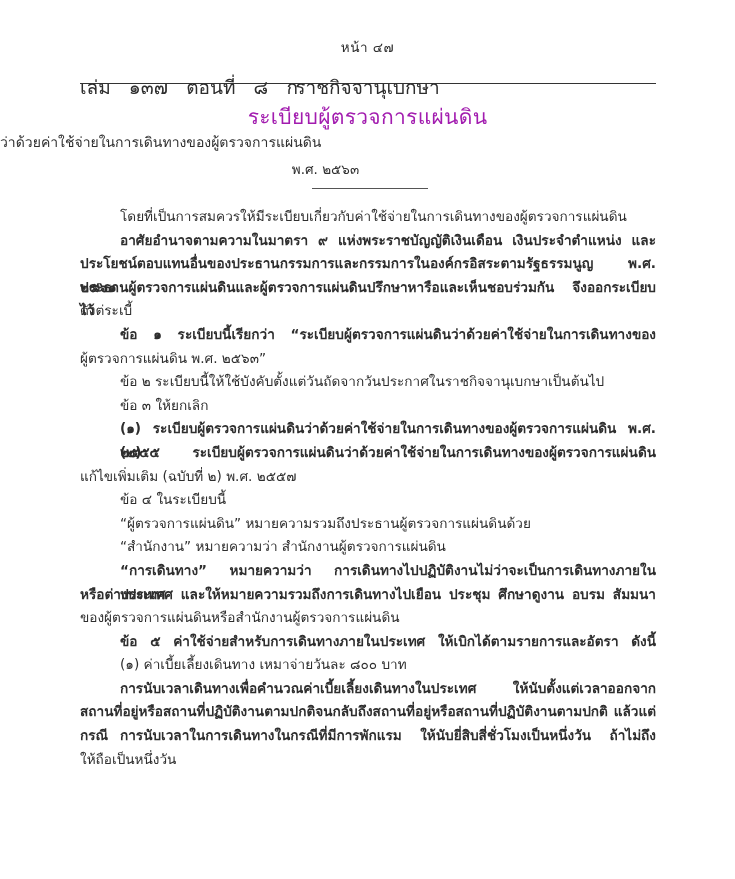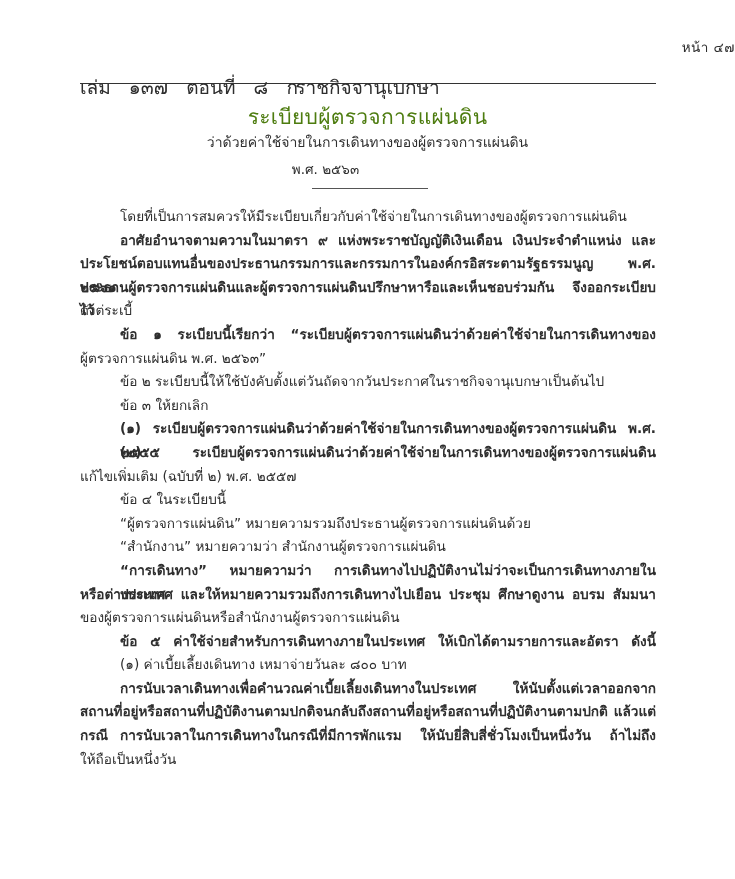--- a/index.html
+++ b/index.html
@@ -3,40 +3,40 @@
 <meta charset="utf-8">
 <style>
   html, body { margin: 0; padding: 0; background: #ffffff; }
   body {
     width: 735px; height: 879px; position: relative; overflow: hidden;
     font-family: "DejaVu Sans", "Liberation Sans", sans-serif;
     color: #2e2e2e;
   }
   .page { position: absolute; left: 0; top: 0; width: 735px; height: 879px; }
   .page-num {
-    position: absolute; top: 36px; left: 0; width: 735px; text-align: right;
+    position: absolute; top: 36px; left: 0; width: 735px; text-align: center;
     font-size: 13.5px; letter-spacing: 0.5px;
   }
   .header-row {
     position: absolute; top: 72px; left: 80px; width: 575px; height: 22px;
     font-size: 19px;
   }
   .header-row .left { position: absolute; left: 0; top: 0; white-space: pre; }
   .header-row .center { position: absolute; left: 0; width: 575px; top: 0; text-align: center; }
   .header-row .right { position: absolute; right: 0; top: 0; white-space: pre; }
   .header-rule {
     position: absolute; top: 83px; left: 80px; width: 576px; height: 0;
     border-top: 1.6px solid #333;
   }
   .title {
     position: absolute; top: 100px; left: 0; width: 735px; text-align: center;
-    font-size: 21px; color: #4d7c0f; letter-spacing: 0.3px;
+    font-size: 21px; color: #a21caf; letter-spacing: 0.3px;
   }
   .subtitle {
-    position: absolute; top: 131px; left: 0; width: 735px; text-align: center;
+    position: absolute; top: 131px; left: 0; width: 735px; text-align: left;
     font-size: 14px;
   }
   .year {
     position: absolute; top: 158px; left: 0; width: 651px; text-align: center;
     font-size: 13.5px;
   }
   .short-rule {
     position: absolute; top: 188px; left: 312px; width: 116px; height: 0;
     border-top: 1.4px solid #555;
   }

